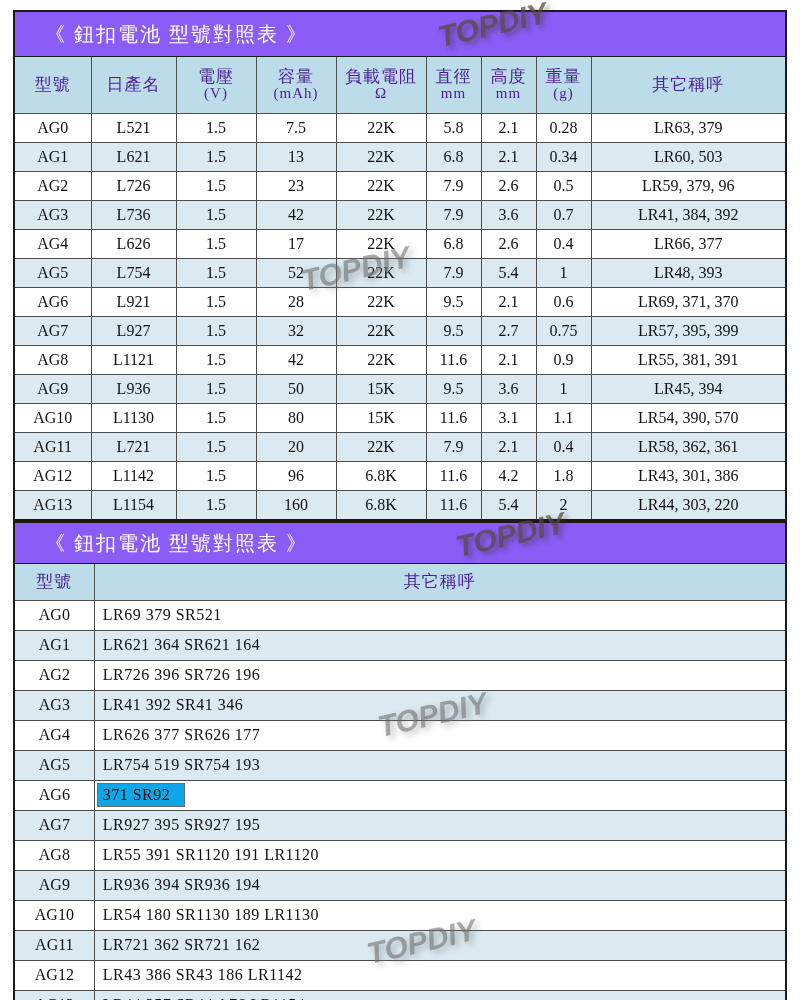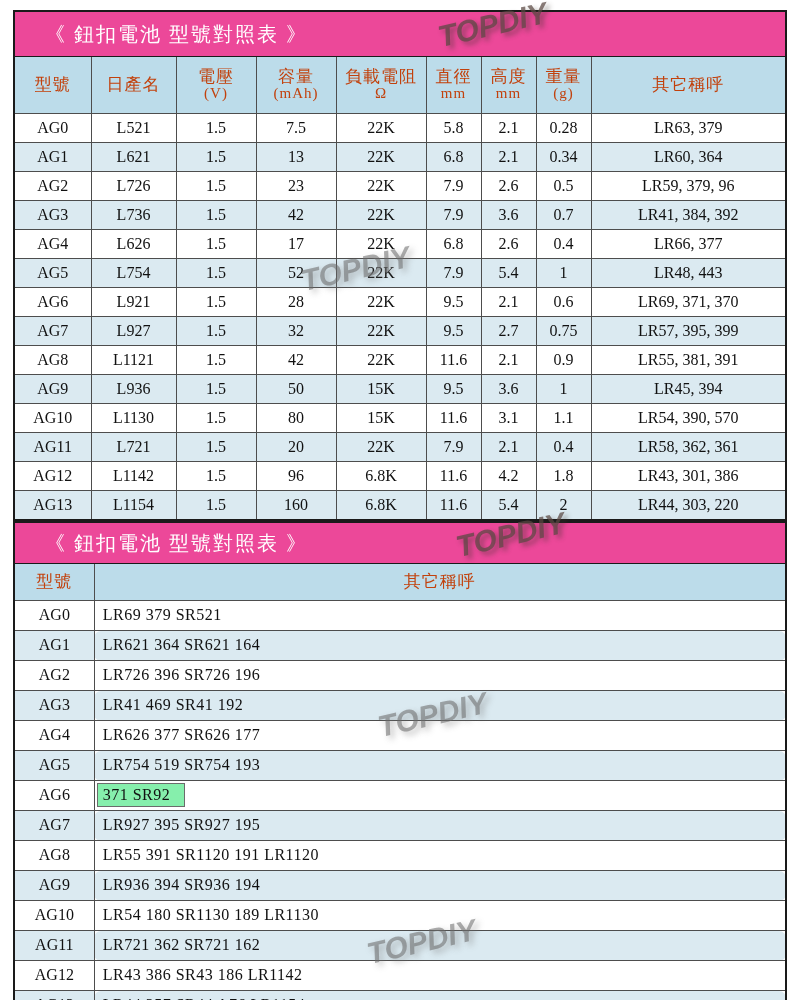--- a/index.html
+++ b/index.html
@@ -32,21 +32,21 @@
   }
   .bat-table td, .bat-table th {
     border: 1px solid #4d4d4d;
     padding: 0;
     font-weight: normal;
     line-height: 1.05;
   }
 
   
   .title-bar-cell {
-    background: #ec4899;
+    background: #8b5cf6;
     height: 44px;
     border: 1px solid #1a1a1a !important;
     position: relative;
   }
   .title-text {
     display: block;
     color: #ffffff;
     font-size: 20px;
     letter-spacing: 2px;
     padding-left: 30px;
@@ -54,21 +54,21 @@
     white-space: nowrap;
   }
 
   
   .col-head {
     background: #bcdcea;
     height: 56px;
     text-align: center;
     vertical-align: middle;
     font-size: 17px;
-    color: #c2410c;
+    color: #4c1d95;
     letter-spacing: 1px;
   }
   .col-head .l1 { display: block; }
   .col-head .l2 { display: block; font-size: 15px; }
 
   
   .data-cell {
     height: 28px;
     text-align: center;
     vertical-align: middle;
@@ -89,35 +89,34 @@
   #table-two .model-cell {
     width: 80px;
     text-align: center;
     font-size: 16px;
   }
   #table-two .alias-cell {
     text-align: left;
     padding-left: 8px;
     font-size: 16px;
     letter-spacing: 0.5px;
-    border-radius: 7px;
   }
   #table-two .data-cell { height: 29px; }
 
   
   .edit-box-wrap {
     position: relative;
   }
   .edit-overlay {
     position: absolute;
     left: 2px;
     top: 2px;
     width: 88px;
     height: 24px;
-    background: #86efac;
+    background: #0ea5e9;
     border: 1px solid #6b6b6b;
     overflow: hidden;
     box-sizing: border-box;
     display: flex;
     align-items: center;
     padding-left: 5px;
     font-size: 16px;
     letter-spacing: 0.5px;
     color: #111111;
     white-space: nowrap;
@@ -220,21 +219,21 @@
         </tr>
         <tr class="striped">
           <td class="data-cell">AG1</td>
           <td class="data-cell">L621</td>
           <td class="data-cell">1.5</td>
           <td class="data-cell">13</td>
           <td class="data-cell">22K</td>
           <td class="data-cell">6.8</td>
           <td class="data-cell">2.1</td>
           <td class="data-cell">0.34</td>
-          <td class="data-cell">LR60, 364</td>
+          <td class="data-cell">LR60, 503</td>
         </tr>
         <tr>
           <td class="data-cell">AG2</td>
           <td class="data-cell">L726</td>
           <td class="data-cell">1.5</td>
           <td class="data-cell">23</td>
           <td class="data-cell">22K</td>
           <td class="data-cell">7.9</td>
           <td class="data-cell">2.6</td>
           <td class="data-cell">0.5</td>
@@ -264,21 +263,21 @@
         </tr>
         <tr class="striped">
           <td class="data-cell">AG5</td>
           <td class="data-cell">L754</td>
           <td class="data-cell">1.5</td>
           <td class="data-cell">52</td>
           <td class="data-cell">22K</td>
           <td class="data-cell">7.9</td>
           <td class="data-cell">5.4</td>
           <td class="data-cell">1</td>
-          <td class="data-cell">LR48, 443</td>
+          <td class="data-cell">LR48, 393</td>
         </tr>
         <tr>
           <td class="data-cell">AG6</td>
           <td class="data-cell">L921</td>
           <td class="data-cell">1.5</td>
           <td class="data-cell">28</td>
           <td class="data-cell">22K</td>
           <td class="data-cell">9.5</td>
           <td class="data-cell">2.1</td>
           <td class="data-cell">0.6</td>
@@ -392,21 +391,21 @@
         <tr class="striped">
           <td class="data-cell model-cell">AG1</td>
           <td class="data-cell alias-cell">LR621  364  SR621  164</td>
         </tr>
         <tr>
           <td class="data-cell model-cell">AG2</td>
           <td class="data-cell alias-cell">LR726  396  SR726  196</td>
         </tr>
         <tr class="striped">
           <td class="data-cell model-cell">AG3</td>
-          <td class="data-cell alias-cell">LR41  469  SR41  192</td>
+          <td class="data-cell alias-cell">LR41  392  SR41  346</td>
         </tr>
         <tr>
           <td class="data-cell model-cell">AG4</td>
           <td class="data-cell alias-cell">LR626  377  SR626  177</td>
         </tr>
         <tr class="striped">
           <td class="data-cell model-cell">AG5</td>
           <td class="data-cell alias-cell">LR754  519  SR754  193</td>
         </tr>
         <tr>

